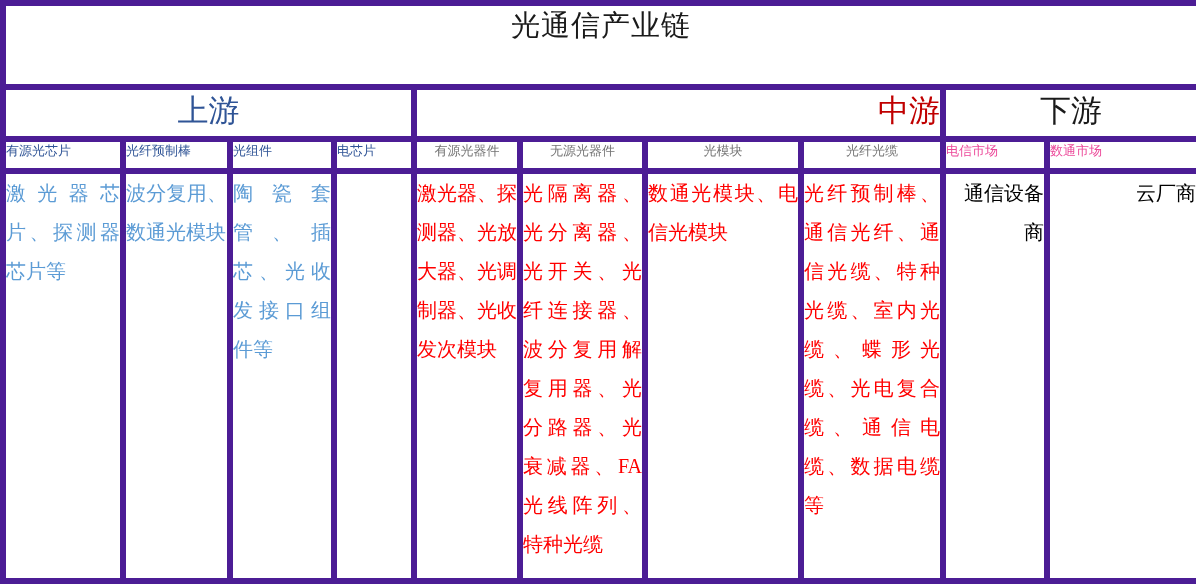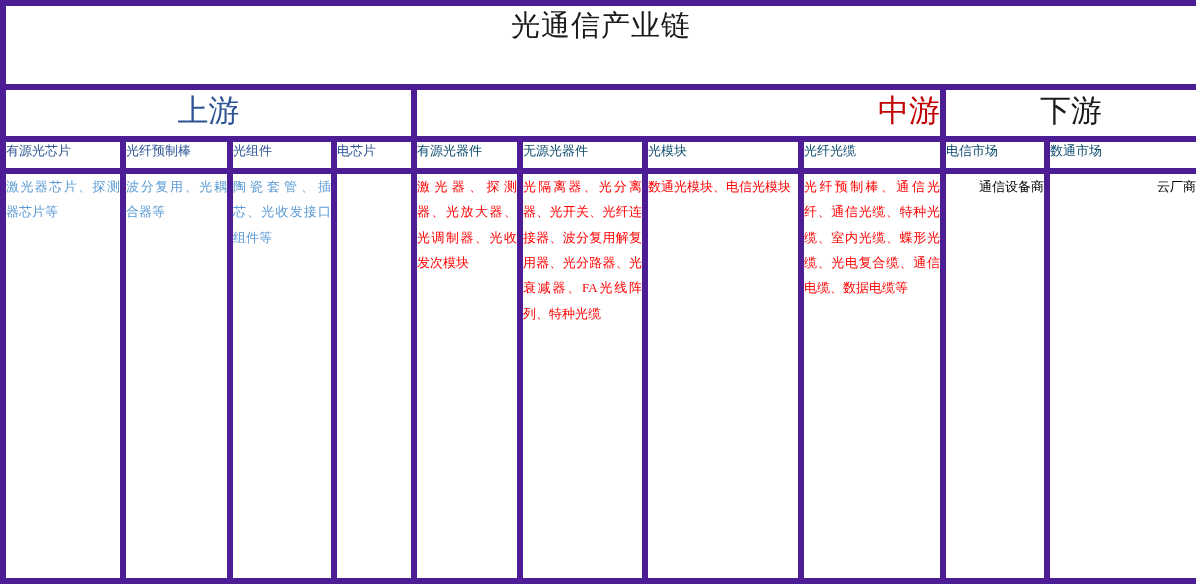--- a/index.html
+++ b/index.html
@@ -56,27 +56,28 @@
   }
   .hdr-cell {
     font-size: 13px;
     padding: 8px 6px 6px 6px;
     vertical-align: middle;
     height: 26px;
     color: #2f5496;
     font-family: Liberation Serif, serif;
   }
   .hdr-cell.mid {
-    color: #0c4a6e;
+    color: #737373;
+    text-align: center;
   }
   .hdr-cell.down {
-    color: #0c4a6e;
+    color: #ec4899;
   }
   .body-cell {
-    font-size: 13px;
+    font-size: 20px;
     line-height: 1.95;
     padding: 10px 8px 8px 8px;
     text-align: justify;
     text-justify: inter-ideograph;
     font-family: "Liberation Serif", serif;
     color: #5b9bd5;
     word-break: break-all;
   }
   .body-cell.mid {
     color: #ff0000;
@@ -122,21 +123,21 @@
         <td class="hdr-cell up">电芯片</td>
         <td class="hdr-cell mid">有源光器件</td>
         <td class="hdr-cell mid">无源光器件</td>
         <td class="hdr-cell mid">光模块</td>
         <td class="hdr-cell mid">光纤光缆</td>
         <td class="hdr-cell down">电信市场</td>
         <td class="hdr-cell down">数通市场</td>
       </tr>
       <tr>
         <td class="body-cell up">激光器芯片、探测器芯片等</td>
-        <td class="body-cell up">波分复用、光耦合器等</td>
+        <td class="body-cell up">波分复用、数通光模块</td>
         <td class="body-cell up">陶瓷套管、插芯、光收发接口组件等</td>
         <td class="body-cell up empty"></td>
         <td class="body-cell mid">激光器、探测器、光放大器、光调制器、光收发次模块</td>
         <td class="body-cell mid">光隔离器、光分离器、光开关、光纤连接器、波分复用解复用器、光分路器、光衰减器、FA光线阵列、特种光缆</td>
         <td class="body-cell mid">数通光模块、电信光模块</td>
         <td class="body-cell mid">光纤预制棒、通信光纤、通信光缆、特种光缆、室内光缆、蝶形光缆、光电复合缆、通信电缆、数据电缆等</td>
         <td class="body-cell down">通信设备商</td>
         <td class="body-cell down">云厂商</td>
       </tr>
     </tbody>

